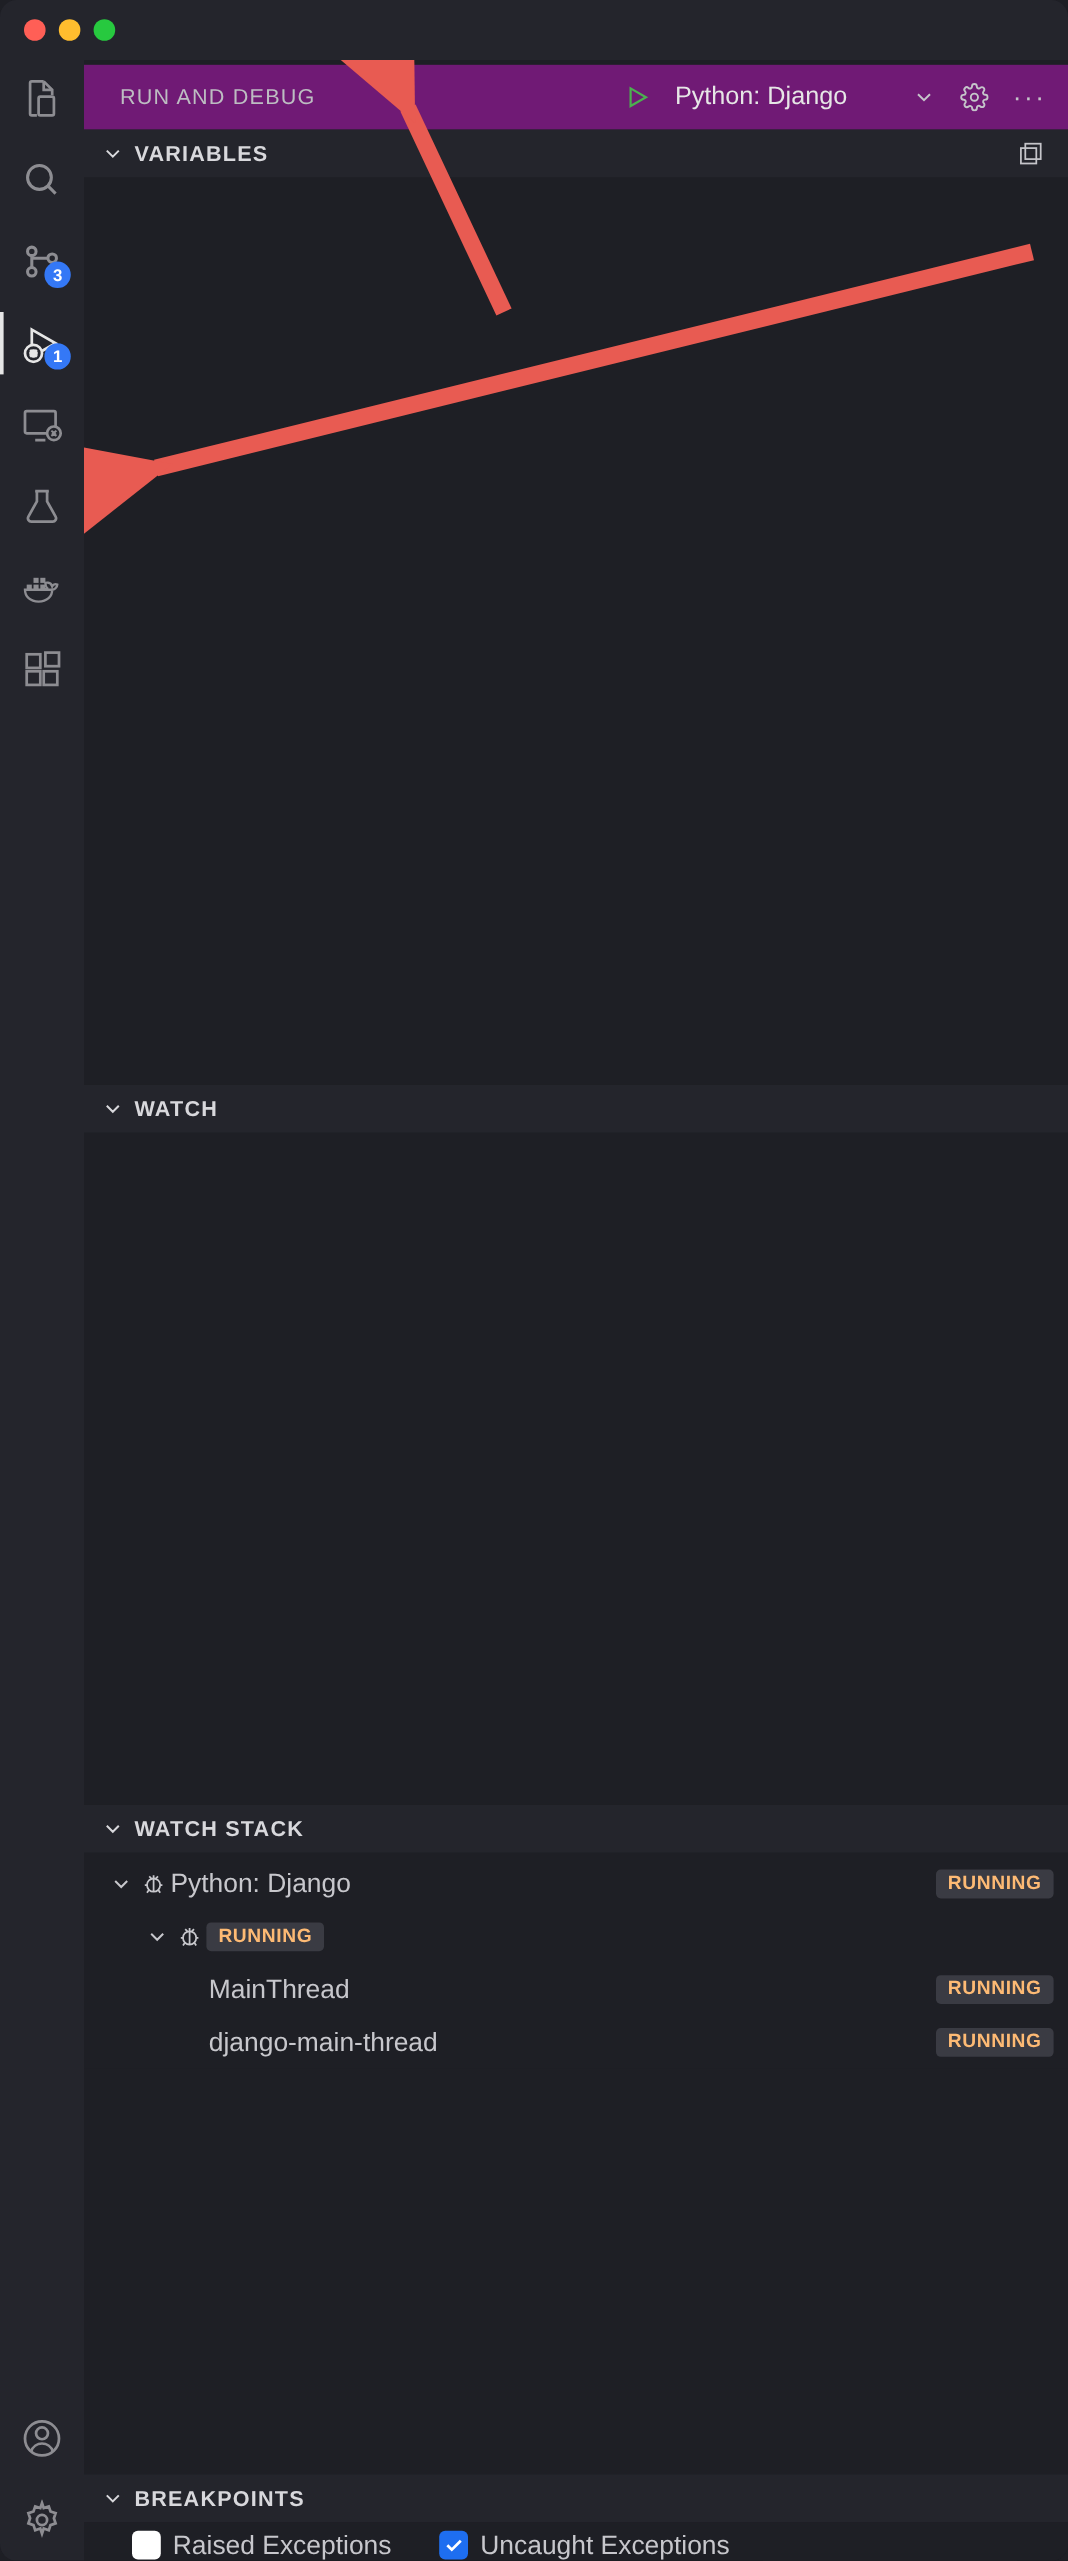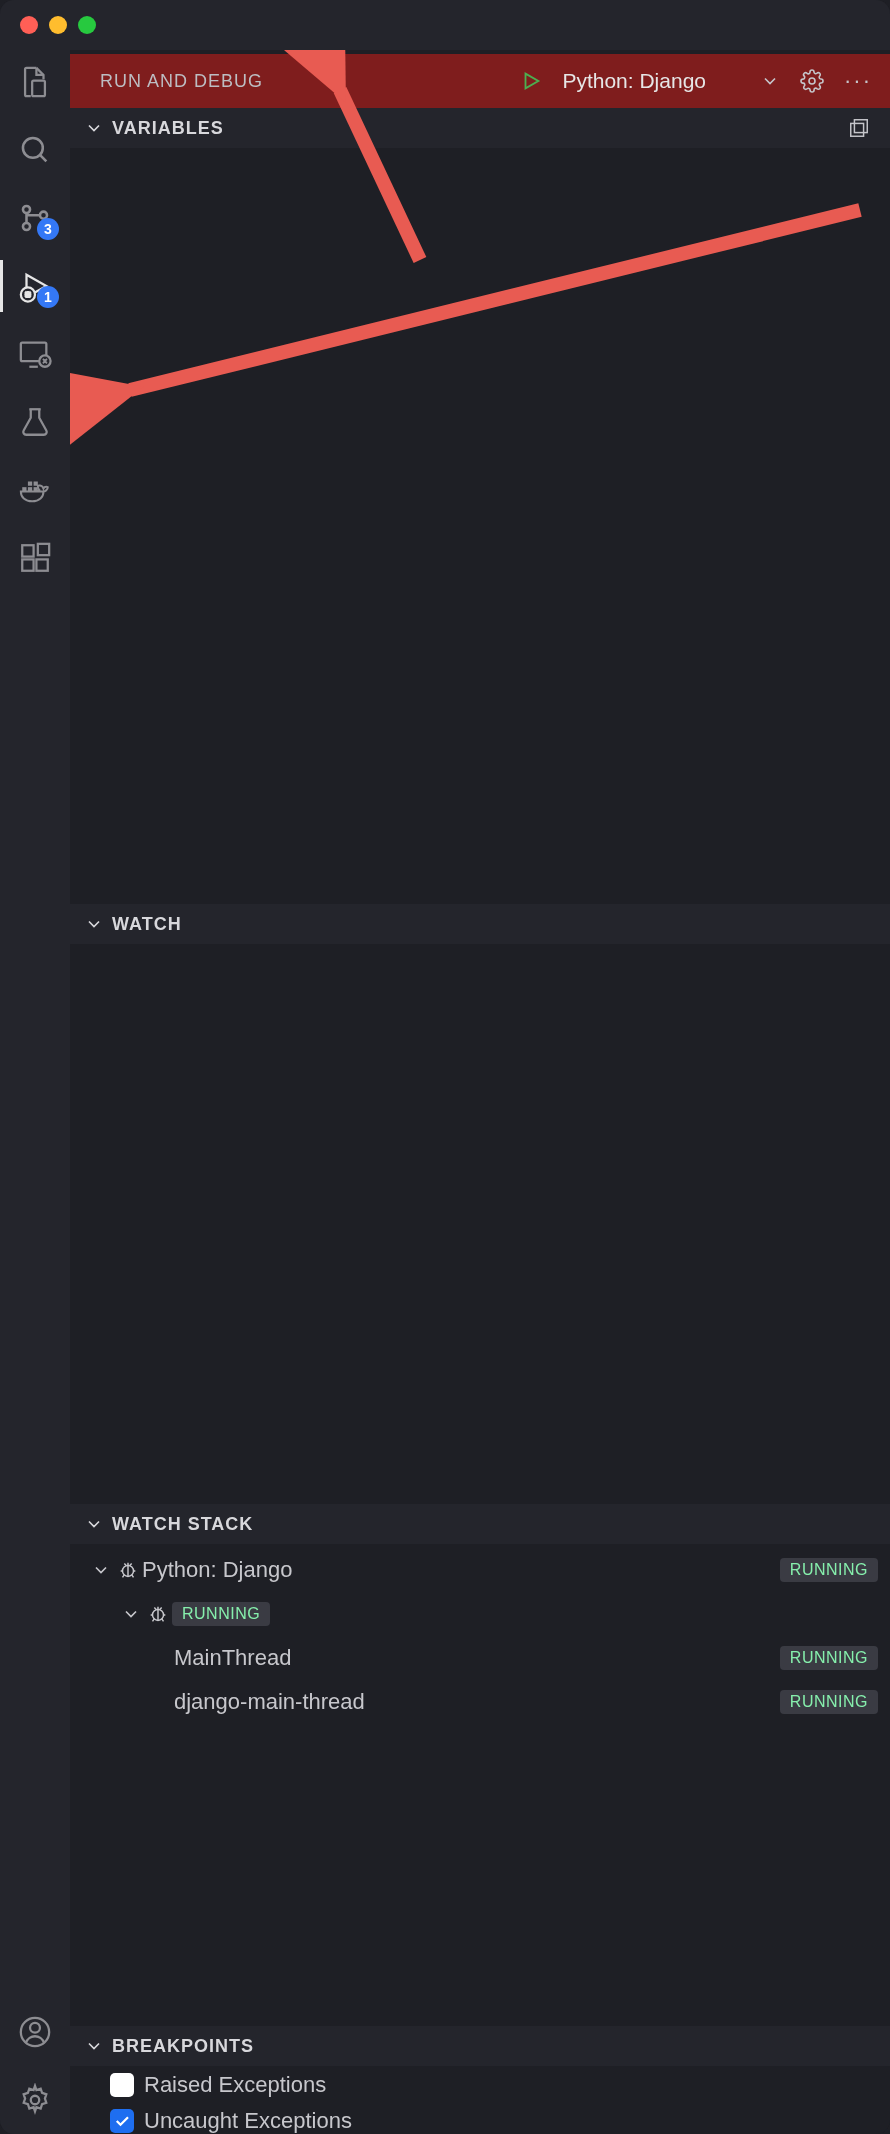--- a/index.html
+++ b/index.html
@@ -18,21 +18,21 @@
   .activitybar { width: 70px; background: #24252c; display: flex; flex-direction: column; align-items: center; padding-top: 14px; gap: 32px; position: relative; }
   .activity-icon { width: 36px; height: 36px; display: flex; align-items: center; justify-content: center; color: #8d8d92; cursor: pointer; position: relative; }
   .activity-icon.active { color: #e6e6e6; }
   .activity-icon.active::before { content: ''; position: absolute; left: -17px; top: -8px; bottom: -8px; width: 3px; background: #e6e6e6; }
   .activity-icon svg { width: 34px; height: 34px; }
   .badge { position: absolute; bottom: -4px; right: -6px; background: #3478f6; color: #fff; font-size: 14px; min-width: 22px; height: 22px; border-radius: 11px; display: flex; align-items: center; justify-content: center; font-weight: 600; }
   .activitybar .bottom { margin-top: auto; margin-bottom: 16px; display: flex; flex-direction: column; gap: 32px; align-items: center; }
   
   .panel { flex: 1; background: #1e1f25; display: flex; flex-direction: column; position: relative; }
   
-  .panel-header { height: 54px; background: #7f1d1d; display: flex; align-items: center; padding: 0 18px 0 30px; margin-top: 4px; }
+  .panel-header { height: 54px; background: #701a75; display: flex; align-items: center; padding: 0 18px 0 30px; margin-top: 4px; }
   .panel-title { color: #bdbdc2; font-size: 18px; letter-spacing: 1px; font-weight: 400; }
   .panel-header-right { margin-left: auto; display: flex; align-items: center; gap: 20px; }
   .play-btn { color: #4caf50; display: flex; }
   .play-btn svg { width: 22px; height: 22px; }
   .config-select { display: flex; align-items: center; gap: 54px; color: #e6e6e6; font-size: 21px; }
   .chev-down { color: #c5c5ca; display: flex; }
   .chev-down svg { width: 20px; height: 20px; }
   .gear-btn { color: #c5c5ca; display: flex; }
   .gear-btn svg { width: 24px; height: 24px; }
   .more-btn { color: #c5c5ca; font-size: 22px; letter-spacing: 2px; }
@@ -48,23 +48,23 @@
   .watch-body { height: 560px; }
   .callstack-body { padding-top: 4px; display: flex; flex-direction: column; }
   
   .cs-row { display: flex; align-items: center; height: 44px; padding-right: 12px; color: #c7c7cc; font-size: 22px; }
   .cs-row .indent { display: inline-block; }
   .cs-row .chev { display: inline-flex; width: 26px; justify-content: center; }
   .cs-row .chev svg { width: 20px; height: 20px; }
   .cs-row .bug { display: inline-flex; width: 28px; justify-content: center; }
   .cs-row .bug svg { width: 22px; height: 22px; }
   .cs-row .label { flex: 1; }
-  .status-badge { background: #3a3b43; color: #86efac; font-size: 16px; padding: 3px 10px; border-radius: 4px; font-weight: 400; letter-spacing: 0.5px; }
-  
-  .breakpoints-body { padding-top: 6px; display: flex; flex-direction: column; gap: 10px; }
+  .status-badge { background: #3a3b43; color: #fdba74; font-size: 16px; padding: 3px 10px; border-radius: 4px; font-weight: 700; letter-spacing: 0.5px; }
+  
+  .breakpoints-body { padding-top: 6px; display: flex; }
   .bp-row { display: flex; align-items: center; gap: 10px; padding-left: 40px; color: #c7c7cc; font-size: 22px; }
   .bp-check { width: 24px; height: 24px; border-radius: 5px; display: inline-flex; align-items: center; justify-content: center; }
   .bp-check.unchecked { background: #fff; }
   .bp-check.checked { background: #1e6ef0; color: #fff; }
   .bp-check svg { width: 18px; height: 18px; }
   
   
   .arrow { position: absolute; pointer-events: none; }
   
 </style>

